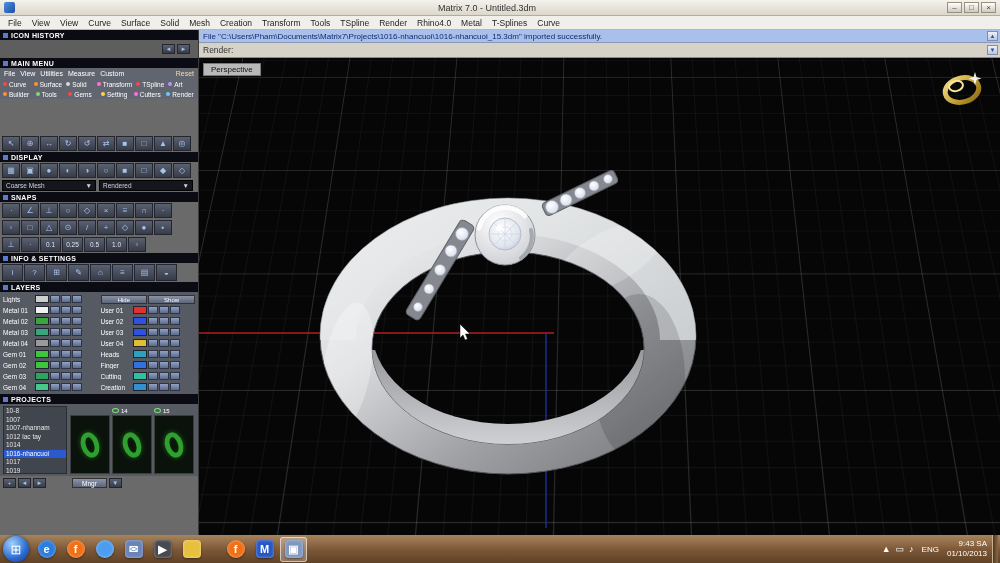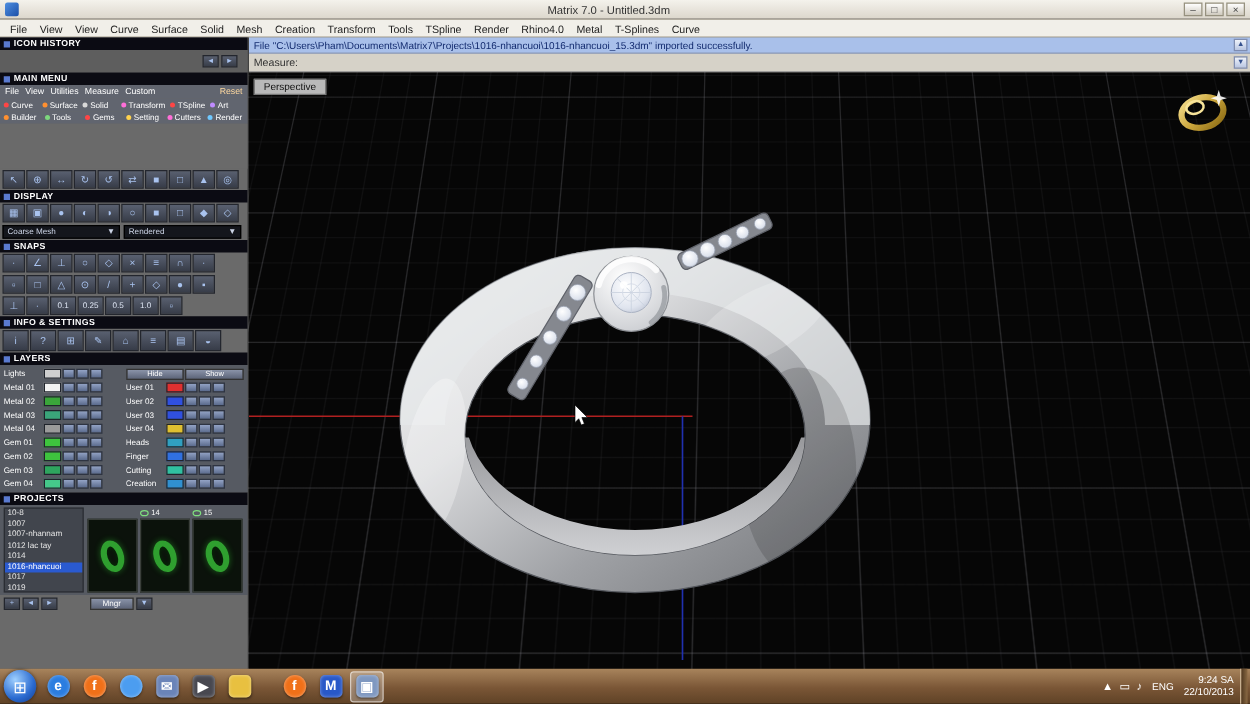--- a/index.html
+++ b/index.html
@@ -155,21 +155,21 @@
   <span class="menu-item">Metal</span>
   <span class="menu-item">T-Splines</span>
   <span class="menu-item">Curve</span>
 </div>
 
 <div id="cmd-history">
   <span>File "C:\Users\Pham\Documents\Matrix7\Projects\1016-nhancuoi\1016-nhancuoi_15.3dm" imported successfully.</span>
   <span class="scr-btn">▲</span>
 </div>
 <div id="cmd-line">
-  <span>Measure:</span>
+  <span>Render:</span>
   <span class="scr-btn">▼</span>
 </div>
 
 <div id="sidebar">
 
   <div class="sec-h">
     <span class="sq"></span>
     <span>ICON HISTORY</span>
   </div>
   <div class="ih-body">
@@ -675,18 +675,18 @@
         <span>▣</span>
       </span>
     </div>
 
   <div class="tray">
     <span class="tray-ic">▲</span>
     <span class="tray-ic">▭</span>
     <span class="tray-ic">♪</span>
     <span class="lang">ENG</span>
     <div class="clock">
-      <div>9:24 SA</div>
-      <div>22/10/2013</div>
+      <div>9:43 SA</div>
+      <div>01/10/2013</div>
     </div>
     <div class="show-desk"></div>
   </div>
 </div>
 
 </body></html>

